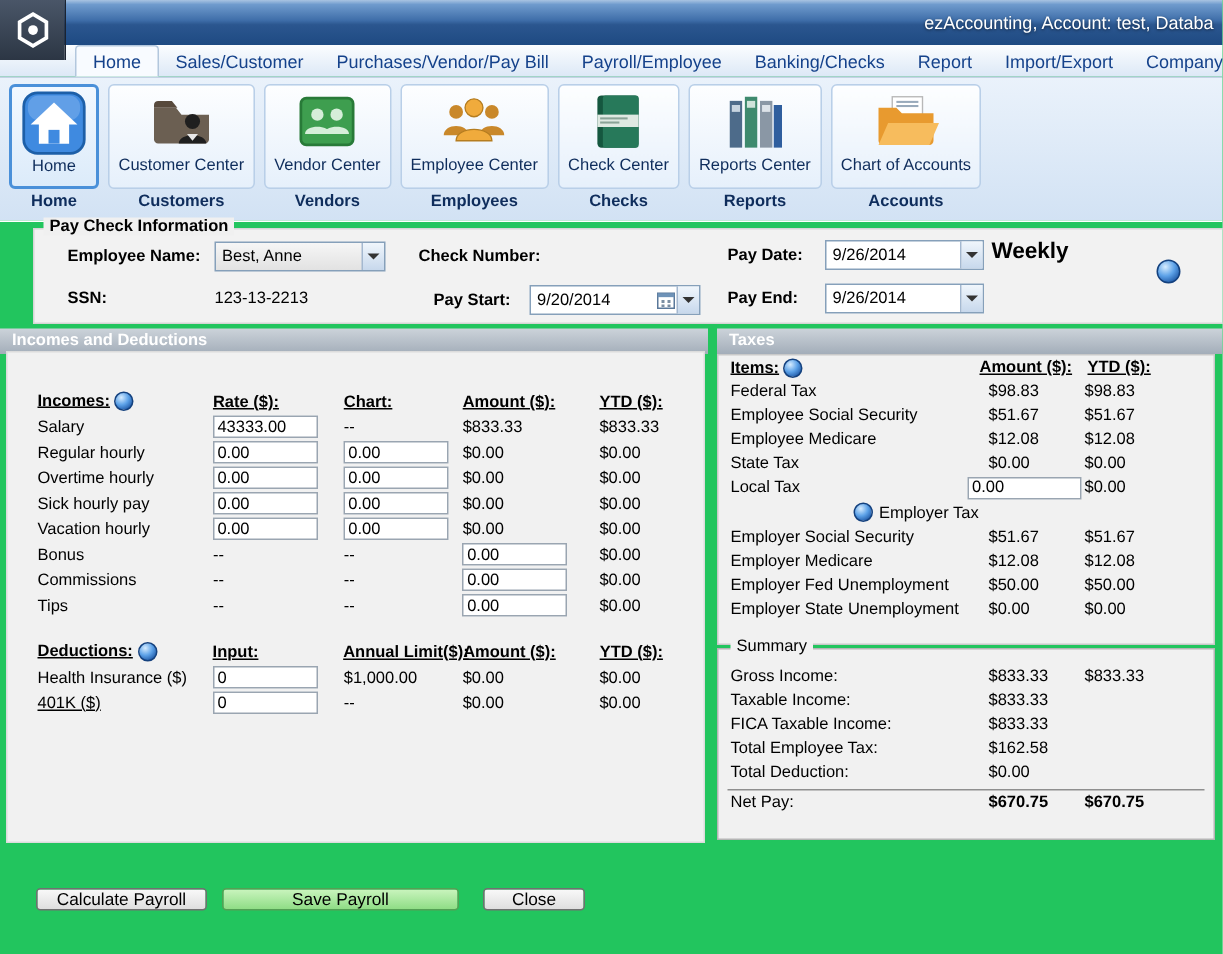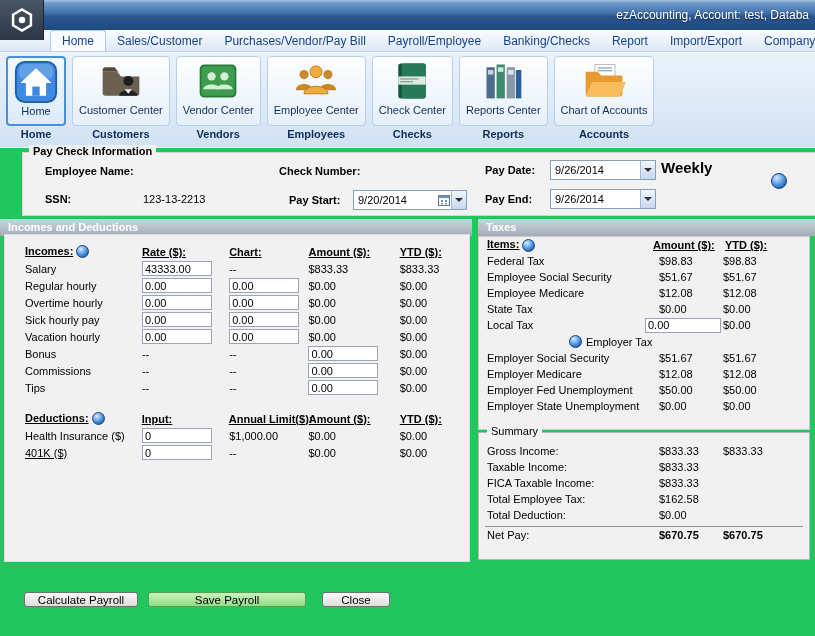--- a/index.html
+++ b/index.html
@@ -62,21 +62,21 @@
   .globe.sm { width:13px; height:13px; }
 
   
   .section-bar { position:absolute; top:71px; height:17px; padding:2px 8px 0;
     background:linear-gradient(#ccd3da,#a3adb9); color:#fff; font-weight:bold; font-size:11px; }
   .bar-left { left:0; width:472px; }
   .bar-right { left:478px; width:337px; }
 
   
   .left-panel { position:absolute; left:4px; top:86px; width:466px; height:328px;
-    background:#f1f1f1; border:1px solid #dcdcdc; padding-top:8px; }
+    background:#f1f1f1; border:1px solid #dcdcdc; padding-top:24px; }
   .inc-row { display:flex; align-items:center; height:17px; padding-left:20px; }
   .c-label { width:118px; } .c-rate { width:88px; } .c-hours { width:80px; }
   .c-amount { width:92px; } .c-ytd { width:70px; }
   .col-head { font-weight:bold; text-decoration:underline; white-space:nowrap; }
   .field { width:70px; height:15px; border:1px solid #9aa5b1; background:#fff;
     font-family:inherit; font-size:11px; padding:0 2px; }
   .ded-head { margin-top:14px; }
   .u-line { text-decoration:underline; }
 
   
@@ -228,20 +228,24 @@
         <div class="tool-caption">Accounts</div>
       </div>
     </div>
 
   <div class="content">
 
     <div class="pc-box">
       <span class="pc-legend">Pay Check Information</span>
 
       <span class="pc-label" style="left:22px; top:12px">Employee Name:</span>
+      <div class="combo gray" style="left:120px; top:8px; width:114px">
+        <span class="val">Best, Anne</span>
+        <span class="arrow-btn"></span>
+      </div>
 
       <span class="pc-label" style="left:256px; top:12px">Check Number:</span>
 
       <span class="pc-label" style="left:462px; top:11px">Pay Date:</span>
       <div class="combo" style="left:527px; top:7px; width:106px">
         <span class="val">9/26/2014</span>
         <span class="arrow-btn"></span>
       </div>
 
       <span class="weekly" style="left:638px; top:6px">Weekly</span>

